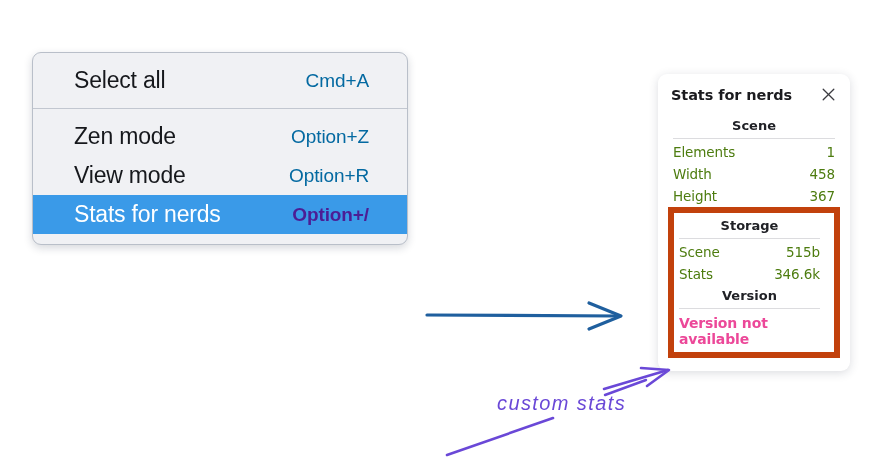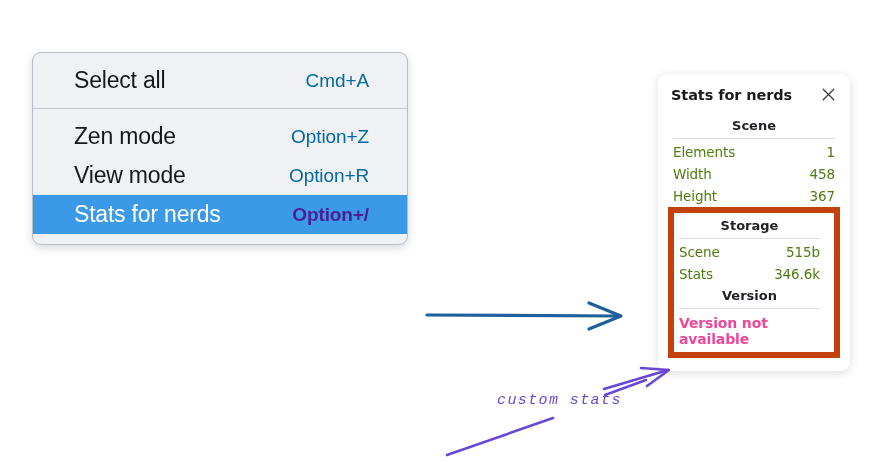--- a/index.html
+++ b/index.html
@@ -150,22 +150,22 @@
   
   .annotations {
     position: absolute;
     inset: 0;
     pointer-events: none;
   }
   .anno-text {
     position: absolute;
     left: 497px;
     top: 392px;
-    font-family: Liberation Mono, monospace;
-    font-size: 15px;
+    font-family: Liberation Sans, sans-serif;
+    font-size: 20px;
     color: #6a48d7;
     letter-spacing: 1.4px;
     font-style: italic;
     white-space: nowrap;
   }
 </style>
 </head>
 <body>
 
 <div id="stage">

